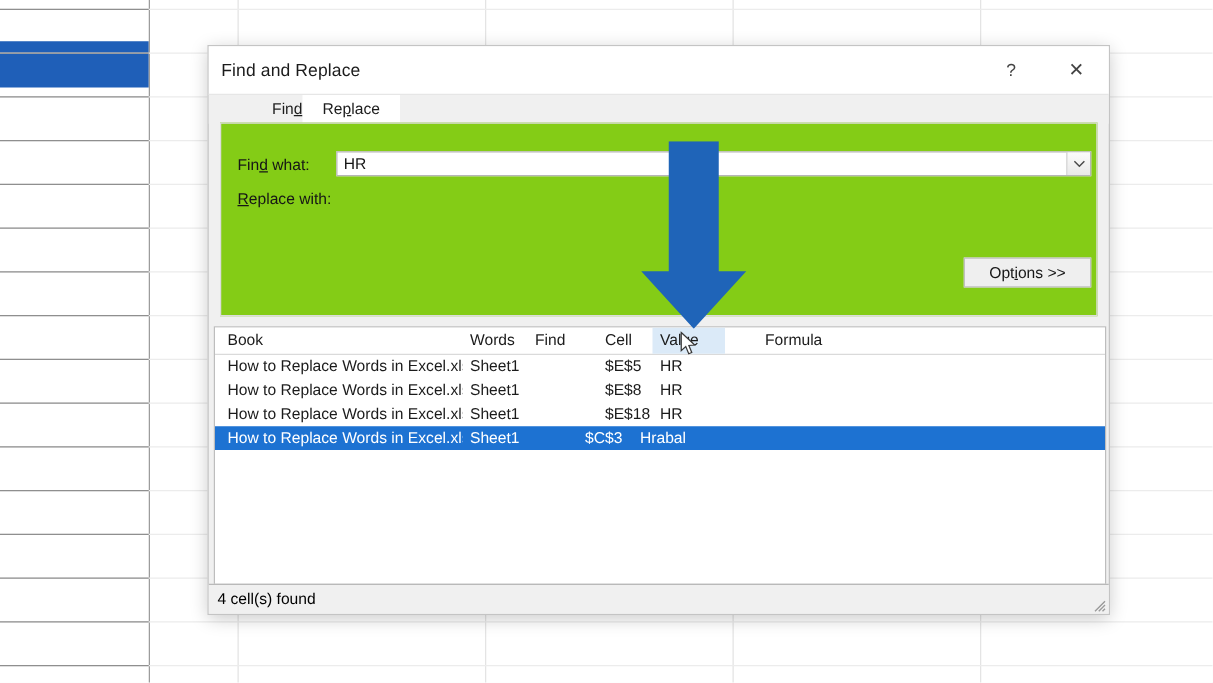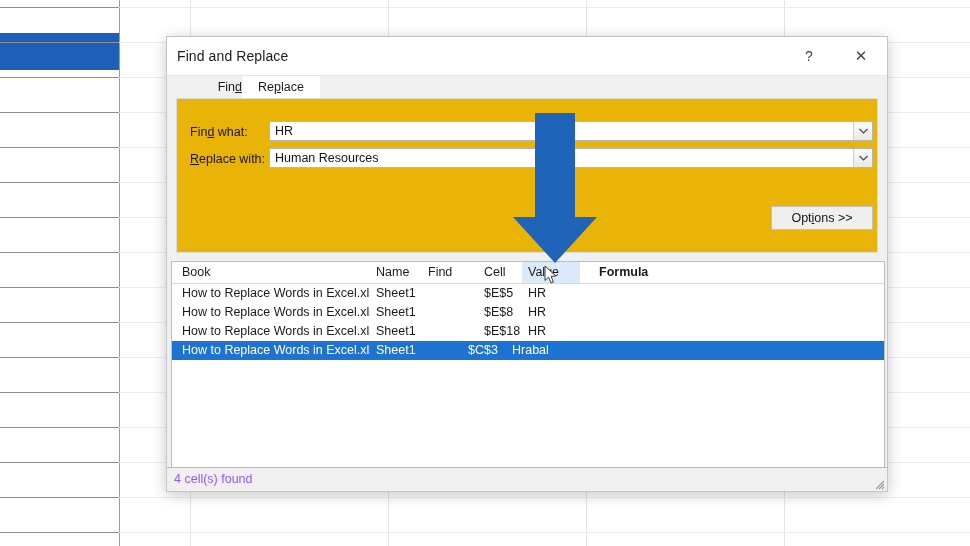--- a/index.html
+++ b/index.html
@@ -124,21 +124,21 @@
     background: #ffffff;
   }
 
   
   #dialog-panel {
     position: absolute;
     left: 9px;
     top: 61px;
     width: 702px;
     height: 155px;
-    background: #eab308;
+    background: #84cc16;
     border: 1px solid #dcdcdc;
     box-sizing: border-box;
   }
   .field-label {
     position: absolute;
     font-size: 12.5px;
     color: #161616;
     white-space: nowrap;
   }
   #label-find-what    { left: 13px; top: 26px; }
@@ -289,21 +289,21 @@
     height: 24px;
     background: #f0f0f0;
     border-top: 1px solid #b9b9b9;
     box-sizing: border-box;
   }
   #status-text {
     position: absolute;
     left: 7px;
     top: 4px;
     font-size: 12.5px;
-    color: #8b5cf6;
+    color: #000000;
   }
   #resize-grip {
     position: absolute;
     right: 2px;
     bottom: 1px;
     width: 12px;
     height: 12px;
   }
 
   
@@ -405,48 +405,40 @@
     <div class="combo" id="find-what-combo">
       <span class="combo-text">HR</span>
       <span class="combo-arrow">
         <svg width="9" height="6" viewBox="0 0 9 6">
             <path d="M0.5 1 L4.5 5 L8.5 1" fill="none" stroke="#4a4a4a" stroke-width="1.2"></path>
           </svg>
       </span>
     </div>
 
     <div class="field-label" id="label-replace-with"><span style="text-decoration: underline;">R</span>eplace with:</div>
-    <div class="combo" id="replace-with-combo">
-      <span class="combo-text">Human Resources</span>
-      <span class="combo-arrow">
-        <svg width="9" height="6" viewBox="0 0 9 6">
-            <path d="M0.5 1 L4.5 5 L8.5 1" fill="none" stroke="#4a4a4a" stroke-width="1.2"></path>
-          </svg>
-      </span>
-    </div>
 
     <button id="options-button">Opt<span style="text-decoration: underline;">i</span>ons &gt;&gt;</button>
   </div>
 
   <div id="action-buttons">
     <button class="action-btn" id="replace-all-button">Replace <span style="text-decoration: underline;">A</span>ll</button>
     <button class="action-btn" id="replace-button"><span style="text-decoration: underline;">R</span>eplace</button>
     <button class="action-btn" id="find-all-button">F<span style="text-decoration: underline;">i</span>nd All</button>
     <button class="action-btn" id="find-next-button"><span style="text-decoration: underline;">F</span>ind Next</button>
     <button class="action-btn" id="close-action-button">Close</button>
   </div>
 
   <div id="results-area">
     <div id="results-header">
         <div class="col-head" style="left: 4px; width: 194px;">Book</div>
-        <div class="col-head" style="left: 198px; width: 52px;">Name</div>
+        <div class="col-head" style="left: 198px; width: 52px;">Words</div>
         <div class="col-head" style="left: 250px; width: 56px;">Find</div>
         <div class="col-head" style="left: 306px; width: 44px;">Cell</div>
         <div class="col-head hovered" style="left: 350px; width: 58px;">Value</div>
-        <div class="col-head" style="left: 421px; width: 80px; font-weight: bold;">Formula</div>
+        <div class="col-head" style="left: 434px; width: 80px;">Formula</div>
       </div>
     <div id="results-body">
         <div class="results-row">
           <div class="cell" style="left: 4px; width: 194px;">How to Replace Words in Excel.xlsx</div>
           <div class="cell" style="left: 198px; width: 52px;">Sheet1</div>
           <div class="cell" style="left: 250px; width: 56px;"></div>
           <div class="cell" style="left: 306px; width: 44px;">$E$5</div>
           <div class="cell" style="left: 350px; width: 58px;">HR</div>
           <div class="cell" style="left: 410px; width: 80px;"></div>
         </div>

